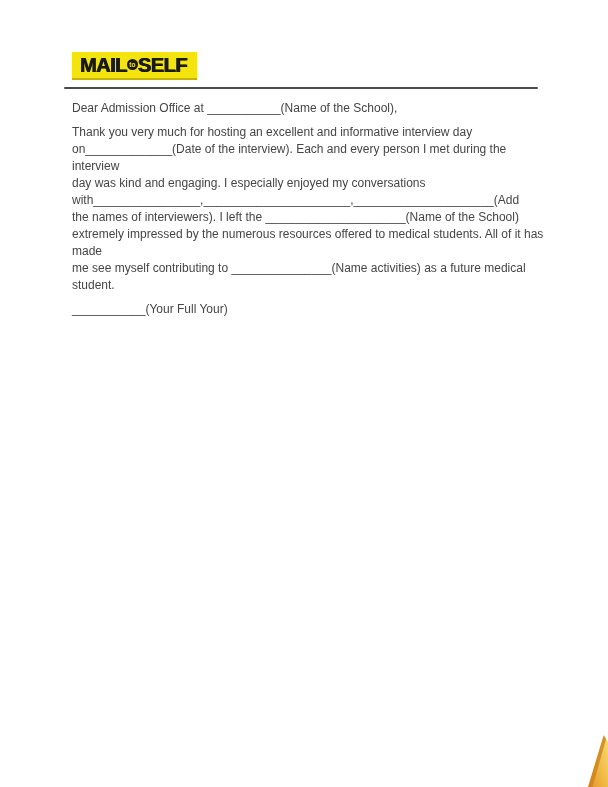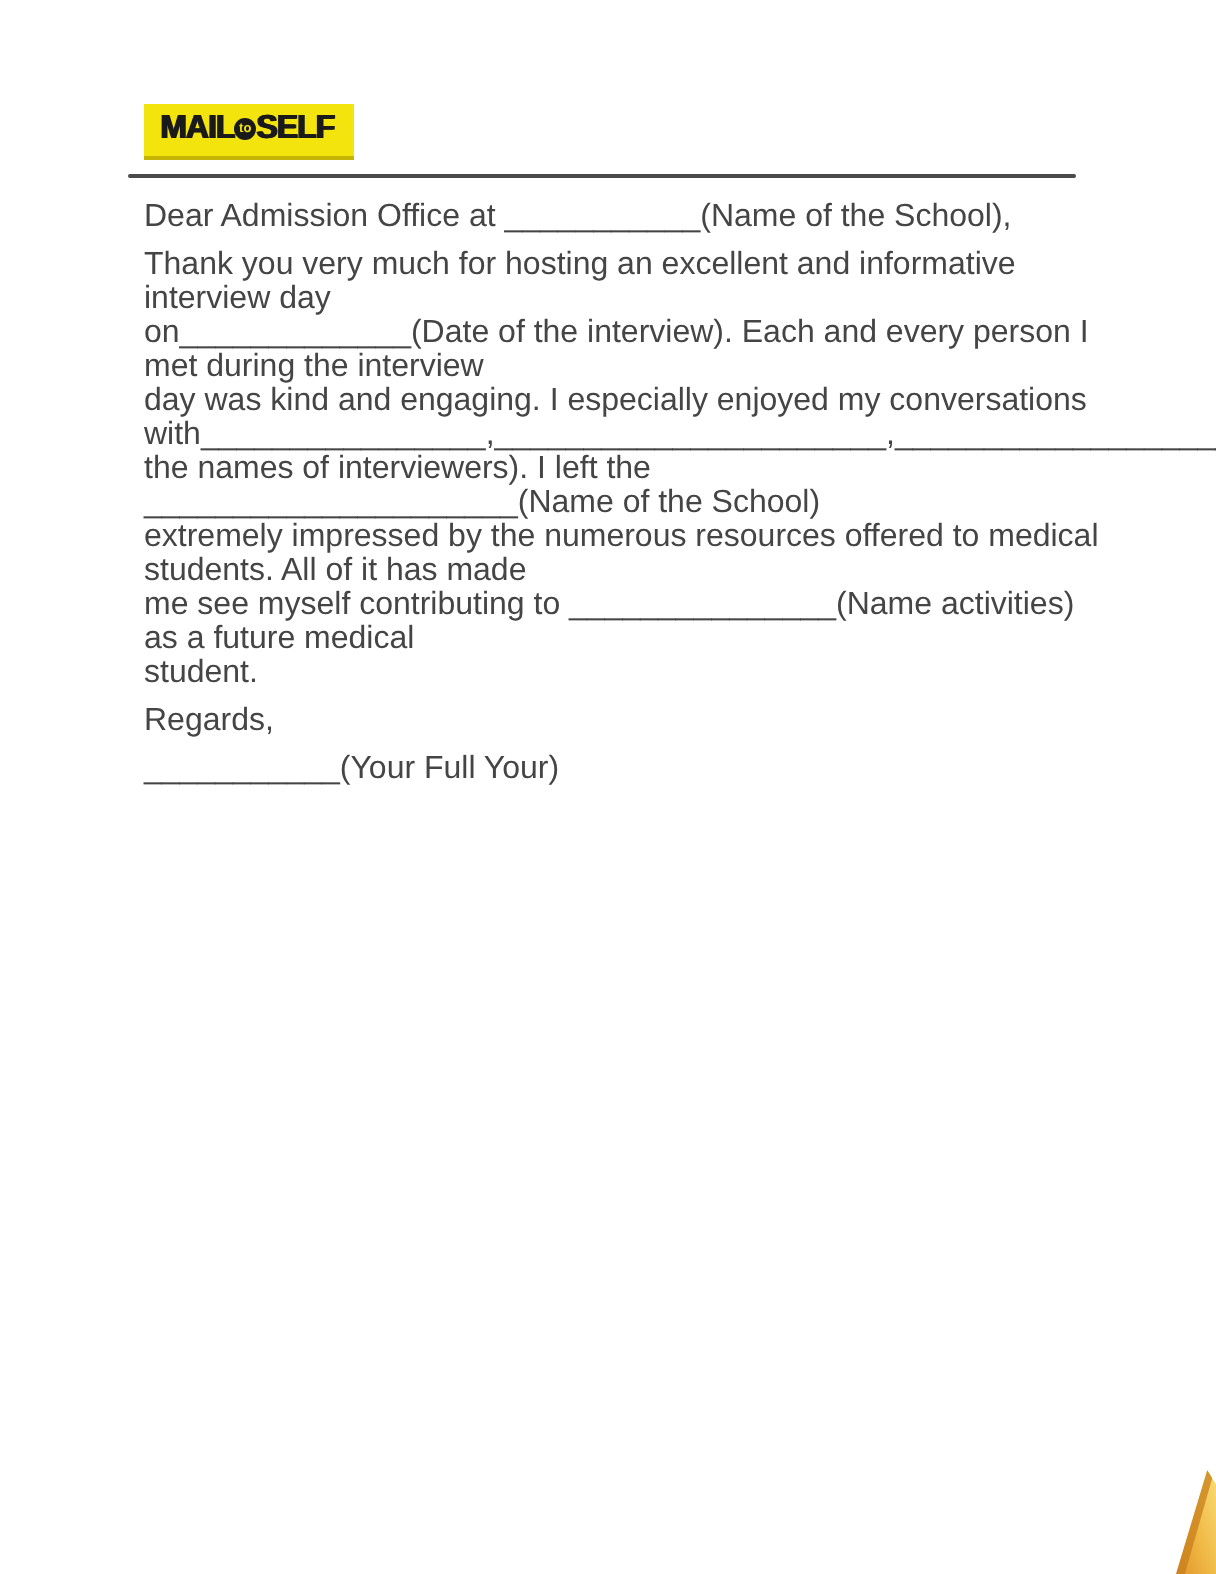--- a/index.html
+++ b/index.html
@@ -15,40 +15,40 @@
     font-family:"Liberation Sans","DejaVu Sans",sans-serif;
   }
   .logo{
     position:absolute;left:72px;top:52px;height:28px;
     background:var(--logo-bg,#f2e40c);
     display:inline-flex;align-items:center;
     padding:0 10px 0 8px;
     border-bottom:2px solid rgba(160,140,0,.55);
   }
   .logo .word{
-    font-weight:bold;font-size:16px;line-height:20px;
+    font-weight:bold;font-size:20px;line-height:20px;
     color:var(--logo-text,#1a1a1a);
     letter-spacing:-0.5px;
     text-shadow:0.6px 0 0 currentColor,-0.3px 0 0 currentColor;
     transform:scaleY(1.04);
   }
   .logo .to-badge{
     width:11px;height:11px;border-radius:50%;
     background:var(--badge-bg,#1a1a1a);color:var(--badge-text,#f2e40c);
     font-size:6.5px;font-weight:bold;line-height:11px;text-align:center;
     display:inline-block;margin:0 0 2px 0;flex:none;
   }
   .divider{
     position:absolute;left:64px;top:87px;width:474px;height:2px;
     background:var(--divider,#4b4b4b);border-radius:1px;
   }
   .letter{
     position:absolute;left:72px;top:100px;width:478px;
     color:var(--body-text,#454545);
-    font-size:16px;line-height:17px;
+    font-size:12px;line-height:17px;
   }
   .para{
     margin:0 0 7px 0;
     white-space:pre-line;
   }
   .corner{
     position:absolute;right:0;bottom:0;width:20px;height:52px;
     clip-path:polygon(78% 0,100% 14%,100% 100%,0 100%);
     background:linear-gradient(250deg,var(--corner-light,#f7d66e) 10%,var(--corner-mid,#efb844) 55%,#e1922a 100%);
   }
@@ -74,19 +74,18 @@
   <main class="letter">
     <p class="para">Dear Admission Office at ___________(Name of the School),</p>
     <p class="para">Thank you very much for hosting an excellent and informative interview day
 on_____________(Date of the interview). Each and every person I met during the interview
 day was kind and engaging. I especially enjoyed my conversations
 with________________,______________________,_____________________(Add
 the names of interviewers). I left the _____________________(Name of the School)
 extremely impressed by the numerous resources offered to medical students. All of it has made
 me see myself contributing to _______________(Name activities) as a future medical
 student.</p>
-    <p class="para">Regards,</p>
     <p class="para">___________(Your Full Your)</p>
   </main>
 
   <div class="corner"></div>
 
 </div>
 
 </body></html>

